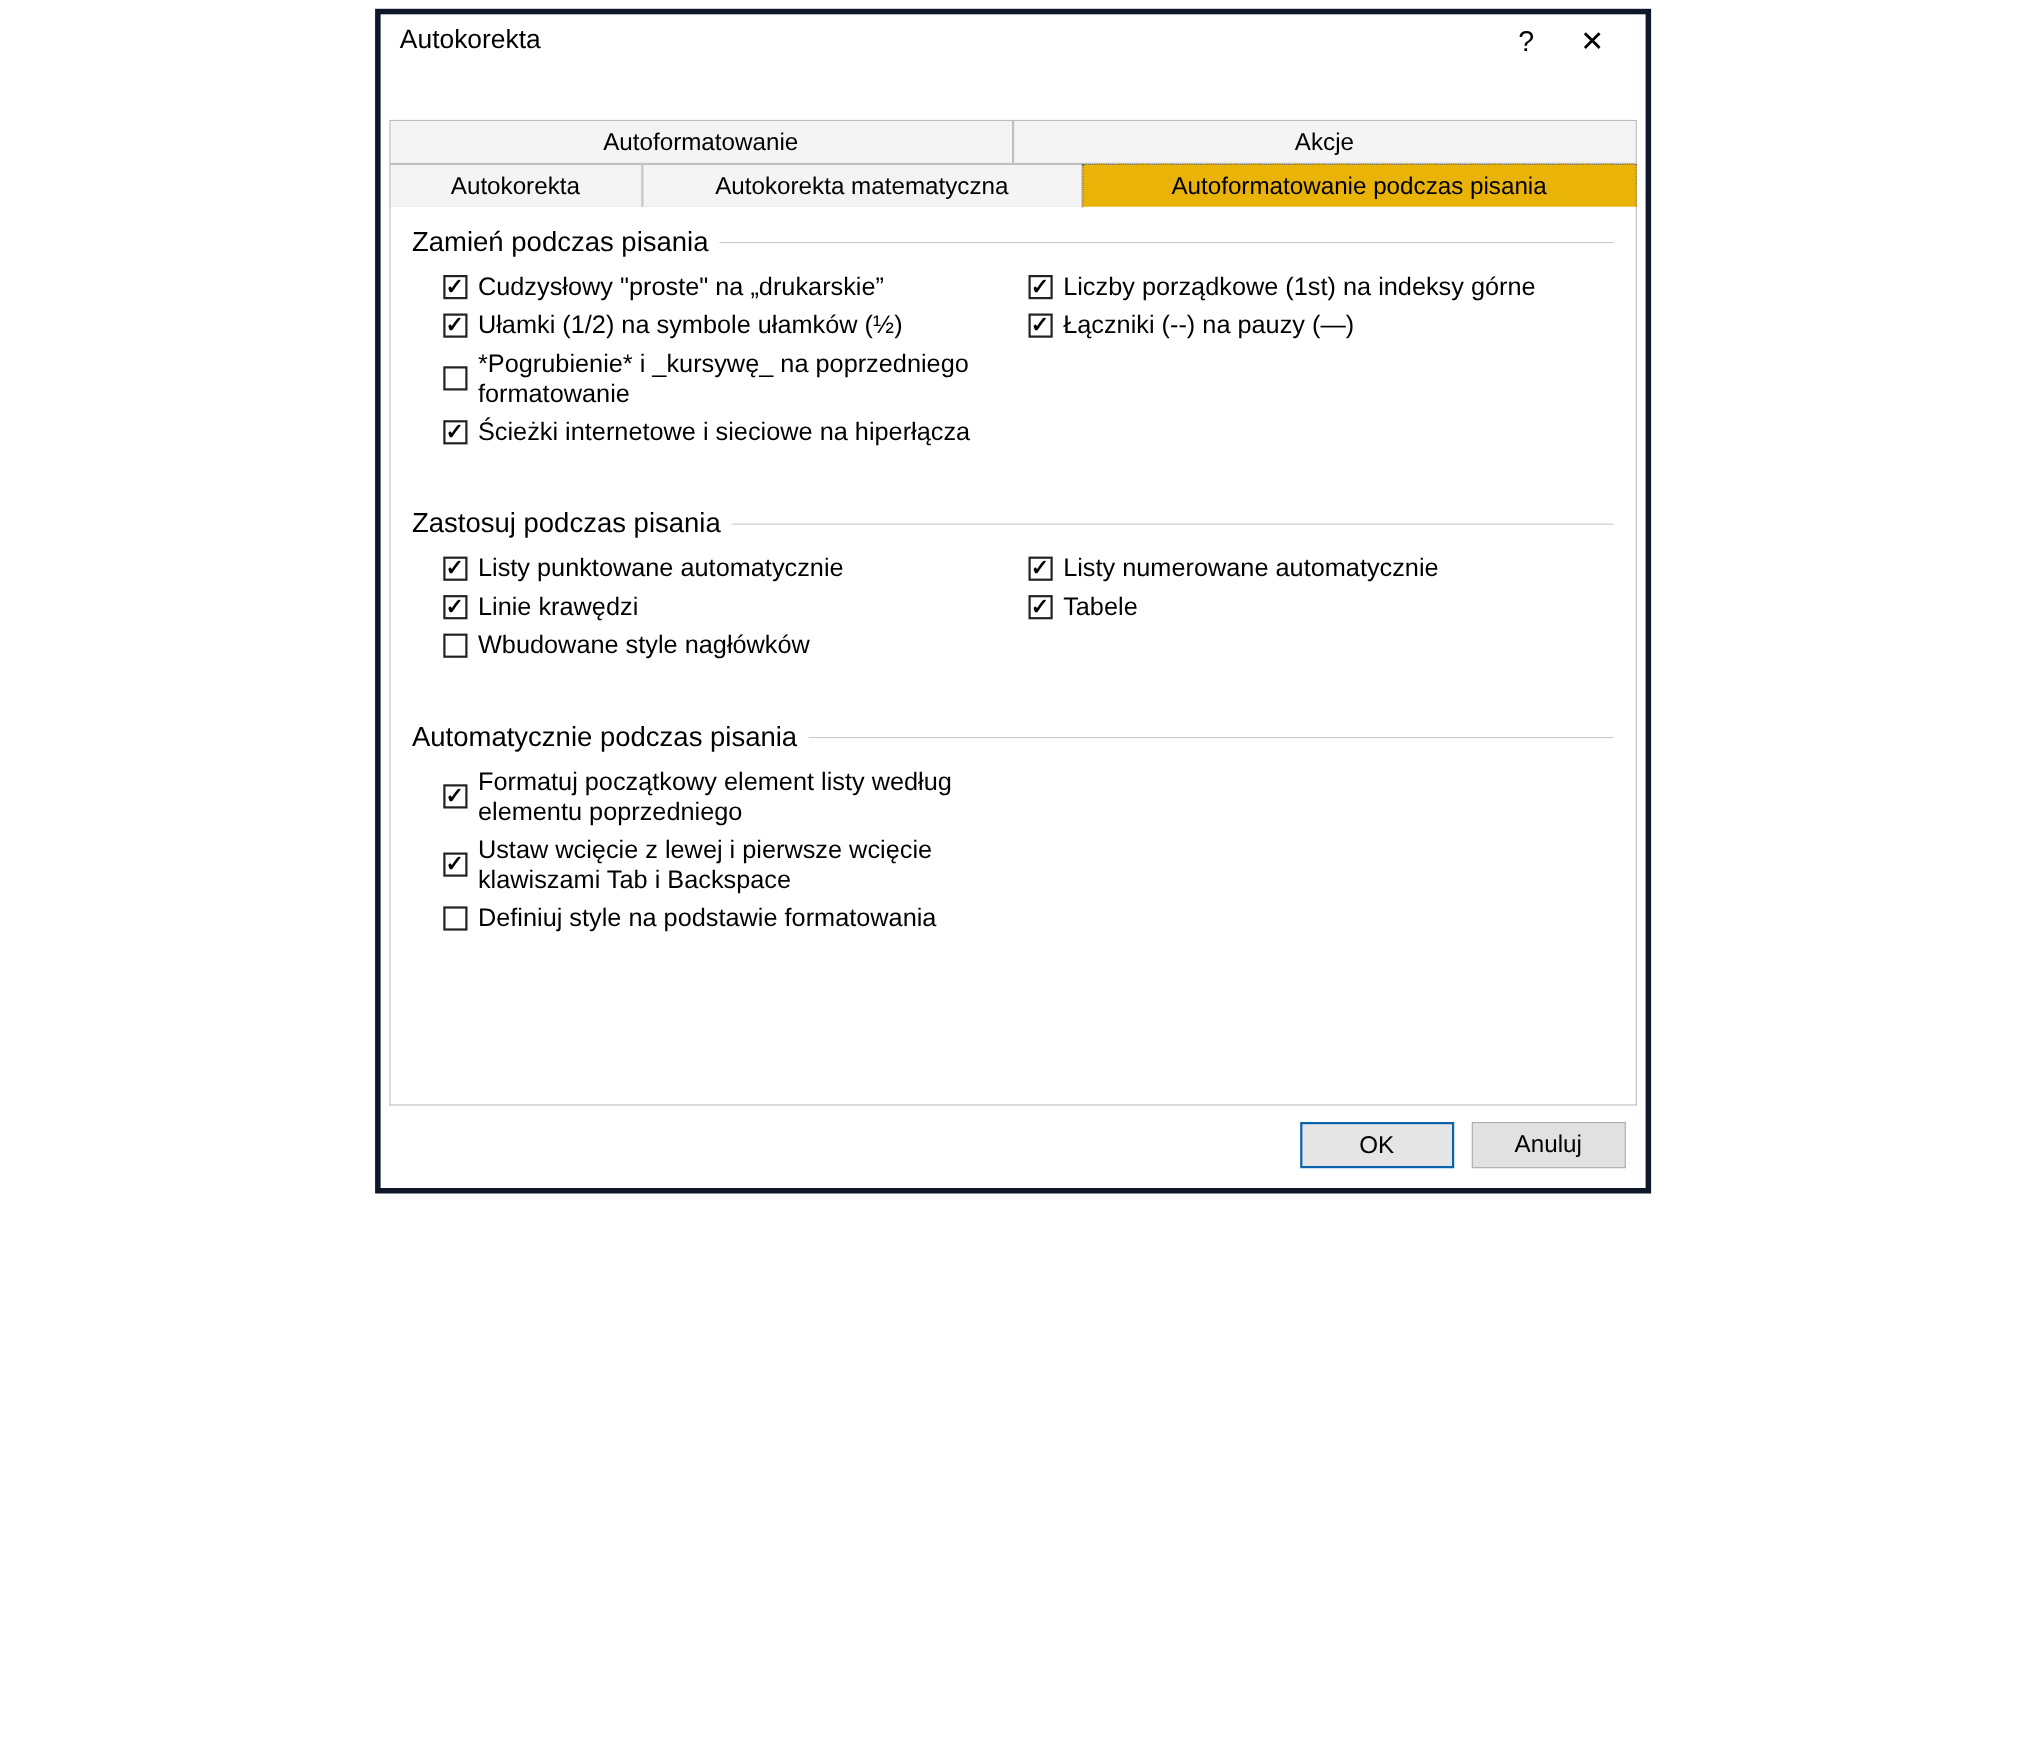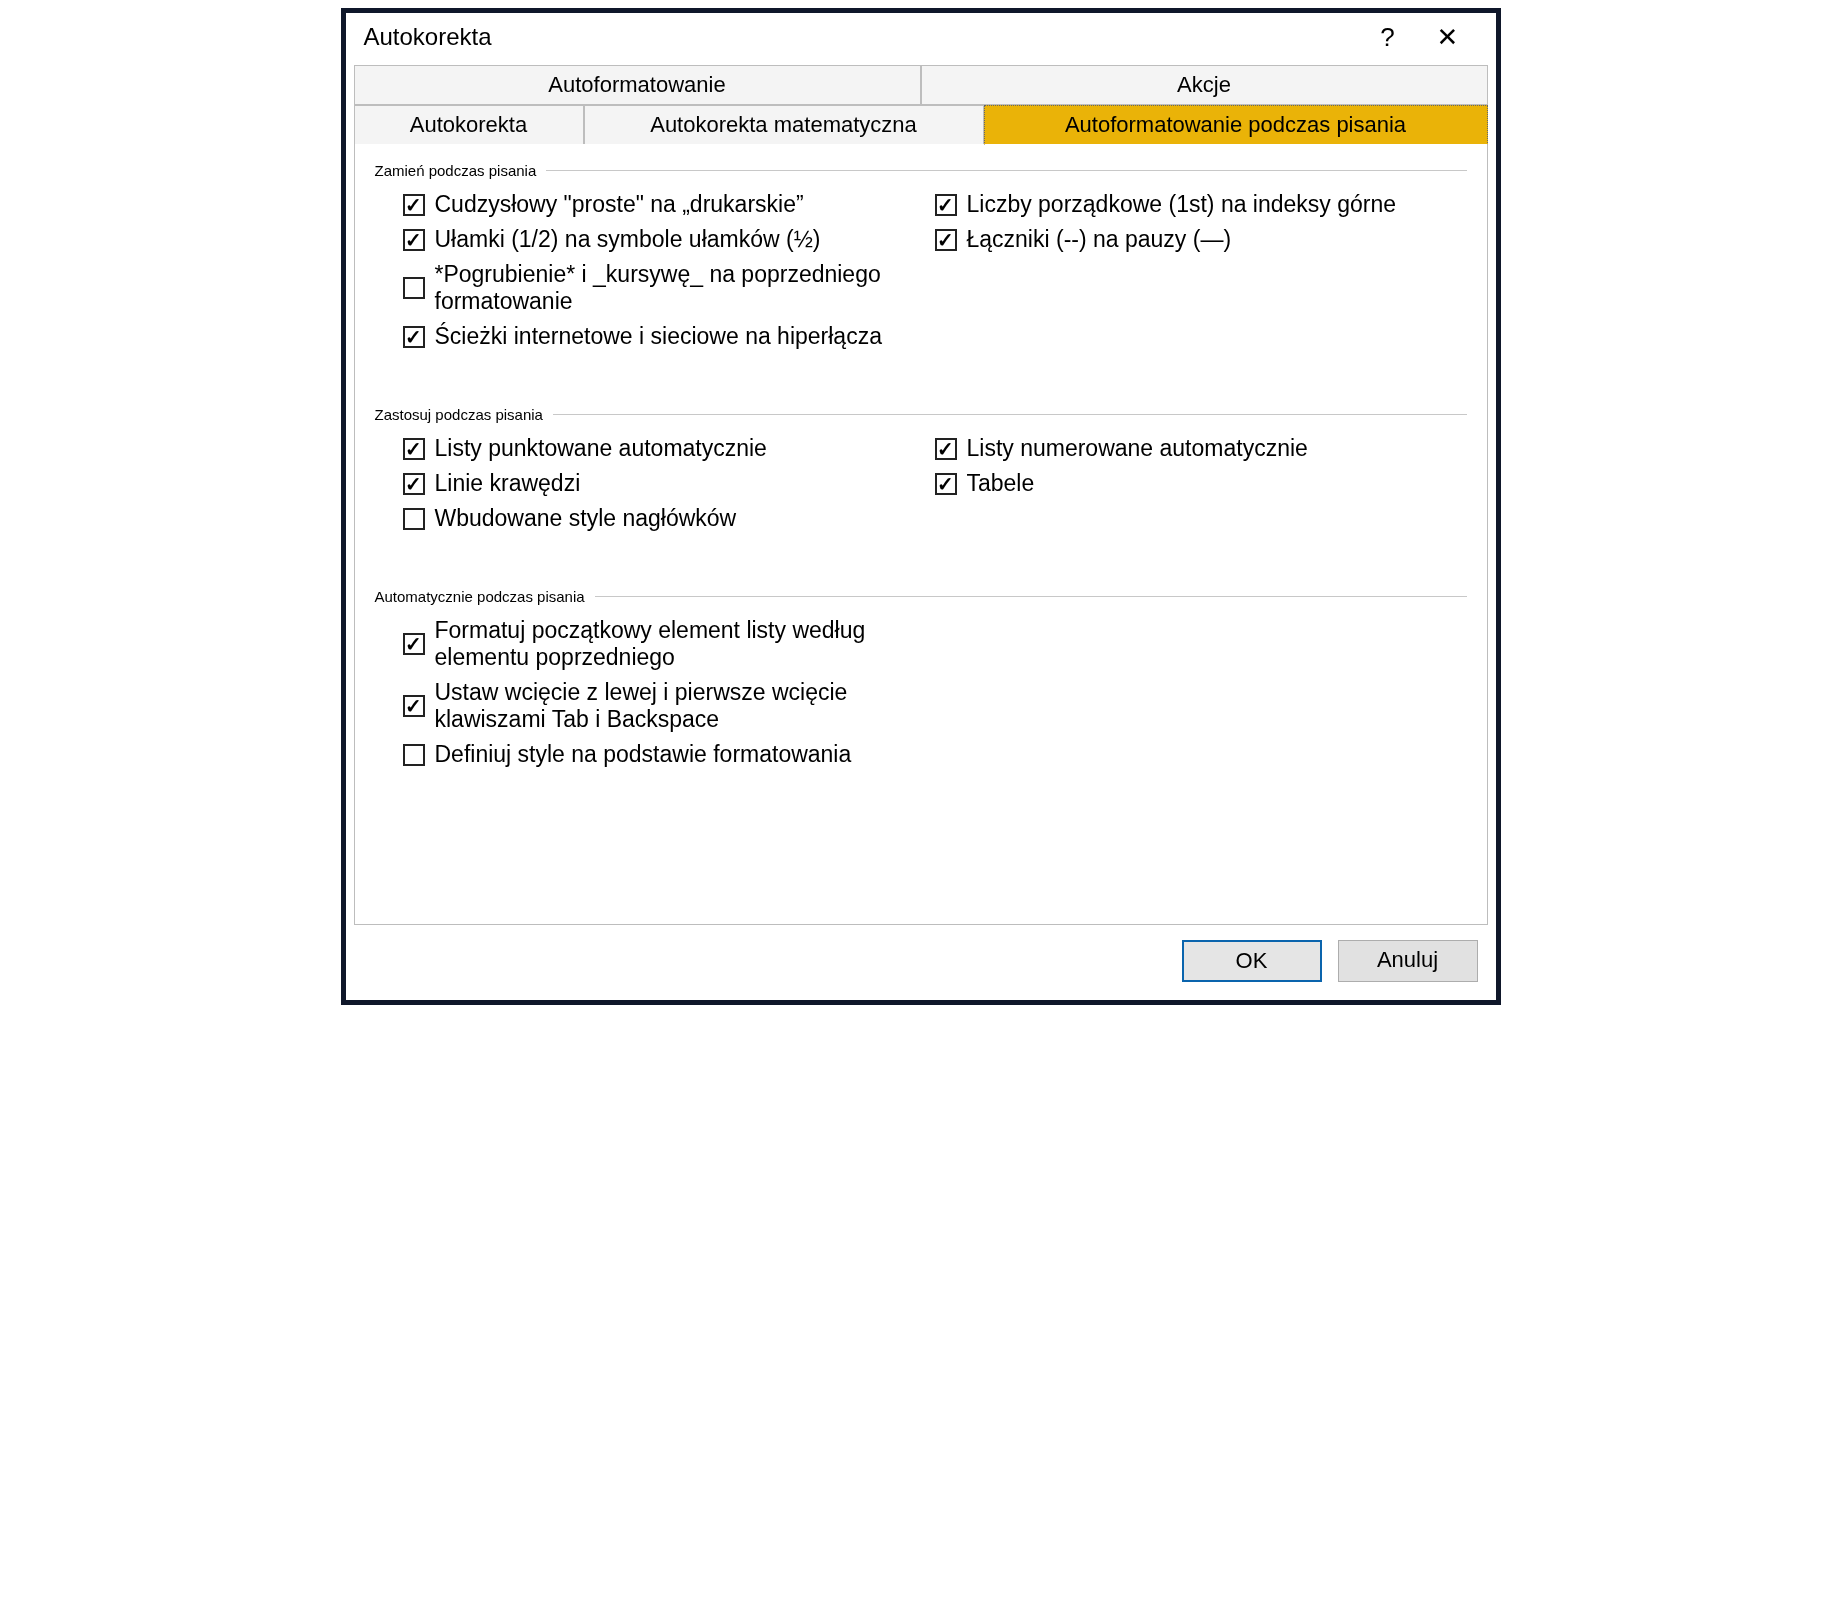--- a/index.html
+++ b/index.html
@@ -26,20 +26,21 @@
     }
     .titlebar .tb-btn {
       width: 60px;
       text-align: center;
       font-size: 26px;
       line-height: 1;
       cursor: pointer;
     }
     .tabs-wrap {
       padding: 0 8px;
+      margin-top: 44px;
     }
     .tab-row {
       display: flex;
       width: 100%;
     }
     .tab {
       text-align: center;
       padding: 6px 0;
       border: 1px solid #bdbdbd;
       background: #f4f4f4;
@@ -69,21 +70,21 @@
     .group {
       margin-bottom: 56px;
     }
     .group-header {
       display: flex;
       align-items: center;
       margin-bottom: 12px;
     }
     .group-header .label {
       padding-right: 10px;
-      font-size: 15px;
+      font-size: 25px;
     }
     .group-header .line {
       flex: 1;
       height: 1px;
       background: #c8c8c8;
     }
     .row {
       display: flex;
       margin-bottom: 8px;
       padding-left: 28px;

